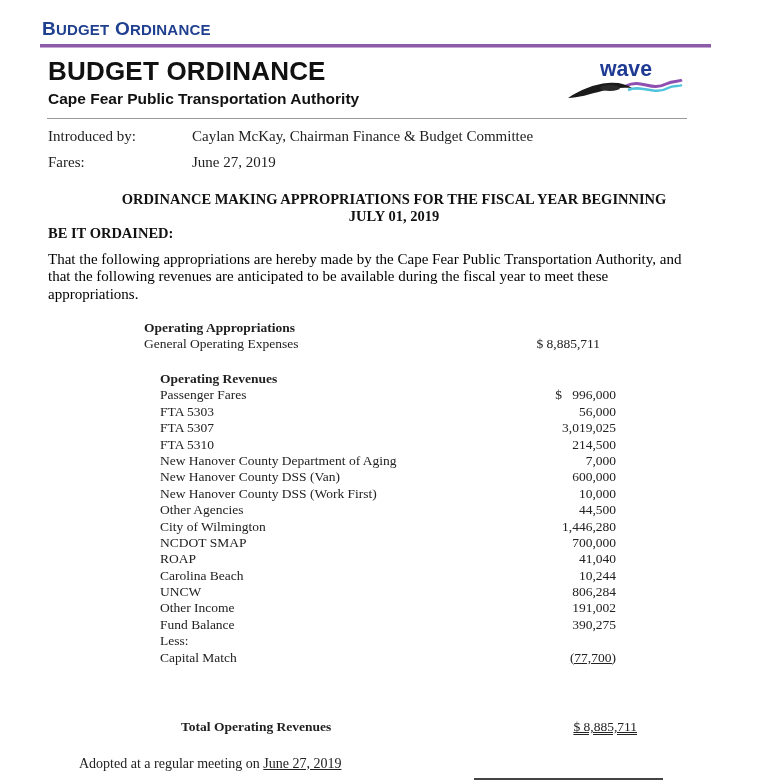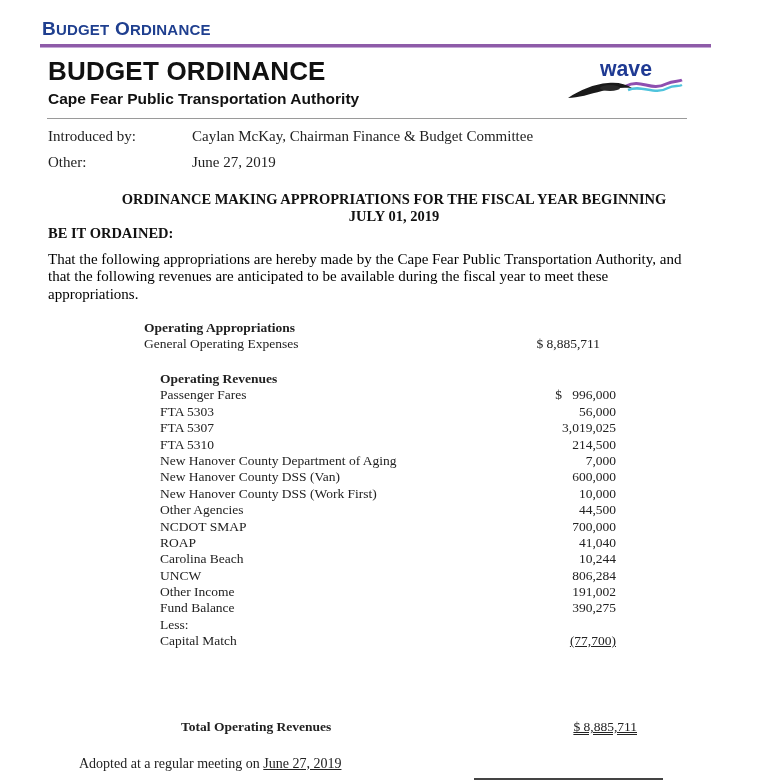--- a/index.html
+++ b/index.html
@@ -67,21 +67,21 @@
   </svg>
 </div>
 
 <div class="meta-rule"></div>
 
 <div class="meta-row meta-1">
   <span class="lbl">Introduced by:</span>
   <span class="val">Caylan McKay, Chairman Finance &amp; Budget Committee</span>
 </div>
 <div class="meta-row meta-2">
-  <span class="lbl">Other:</span>
+  <span class="lbl">Fares:</span>
   <span class="val">June 27, 2019</span>
 </div>
 
 <div class="heading heading-1">
   <div>ORDINANCE MAKING APPROPRIATIONS FOR THE FISCAL YEAR BEGINNING</div>
   <div>JULY 01, 2019</div>
 </div>
 
 <div class="ordained">BE IT ORDAINED:</div>
 
@@ -130,20 +130,24 @@
         </div>
         <div class="row">
           <span class="name">New Hanover County DSS (Work First)</span>
           <span class="amt">10,000</span>
         </div>
         <div class="row">
           <span class="name">Other Agencies</span>
           <span class="amt">44,500</span>
         </div>
         <div class="row">
+          <span class="name">City of Wilmington</span>
+          <span class="amt">1,446,280</span>
+        </div>
+        <div class="row">
           <span class="name">NCDOT SMAP</span>
           <span class="amt">700,000</span>
         </div>
         <div class="row">
           <span class="name">ROAP</span>
           <span class="amt">41,040</span>
         </div>
         <div class="row">
           <span class="name">Carolina Beach</span>
           <span class="amt">10,244</span>

